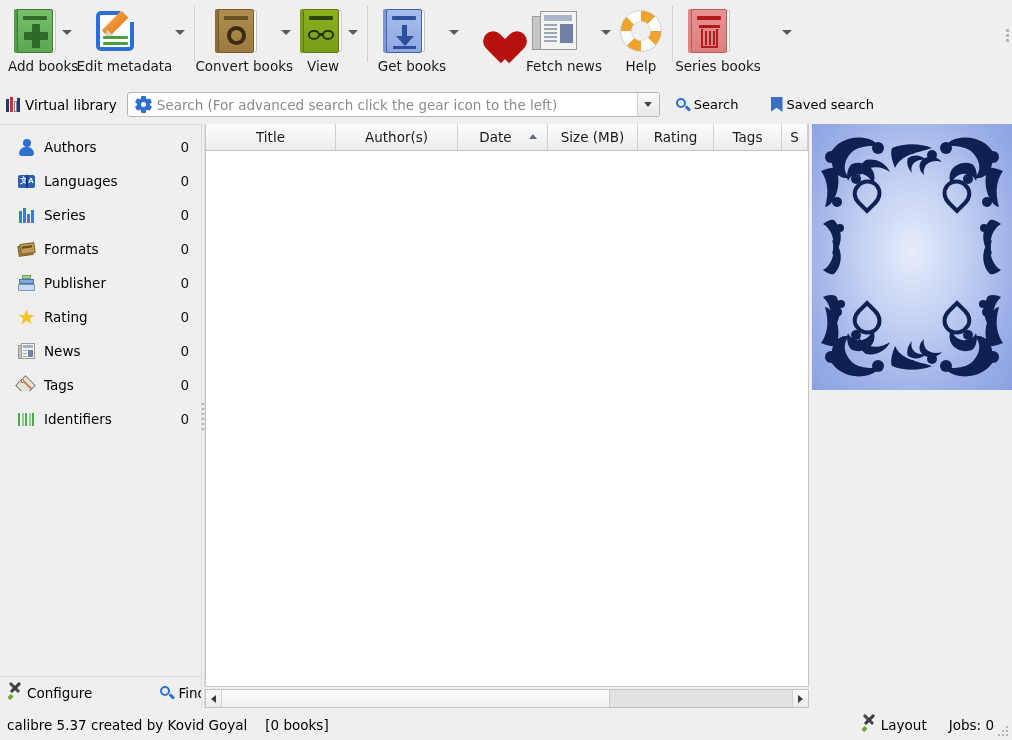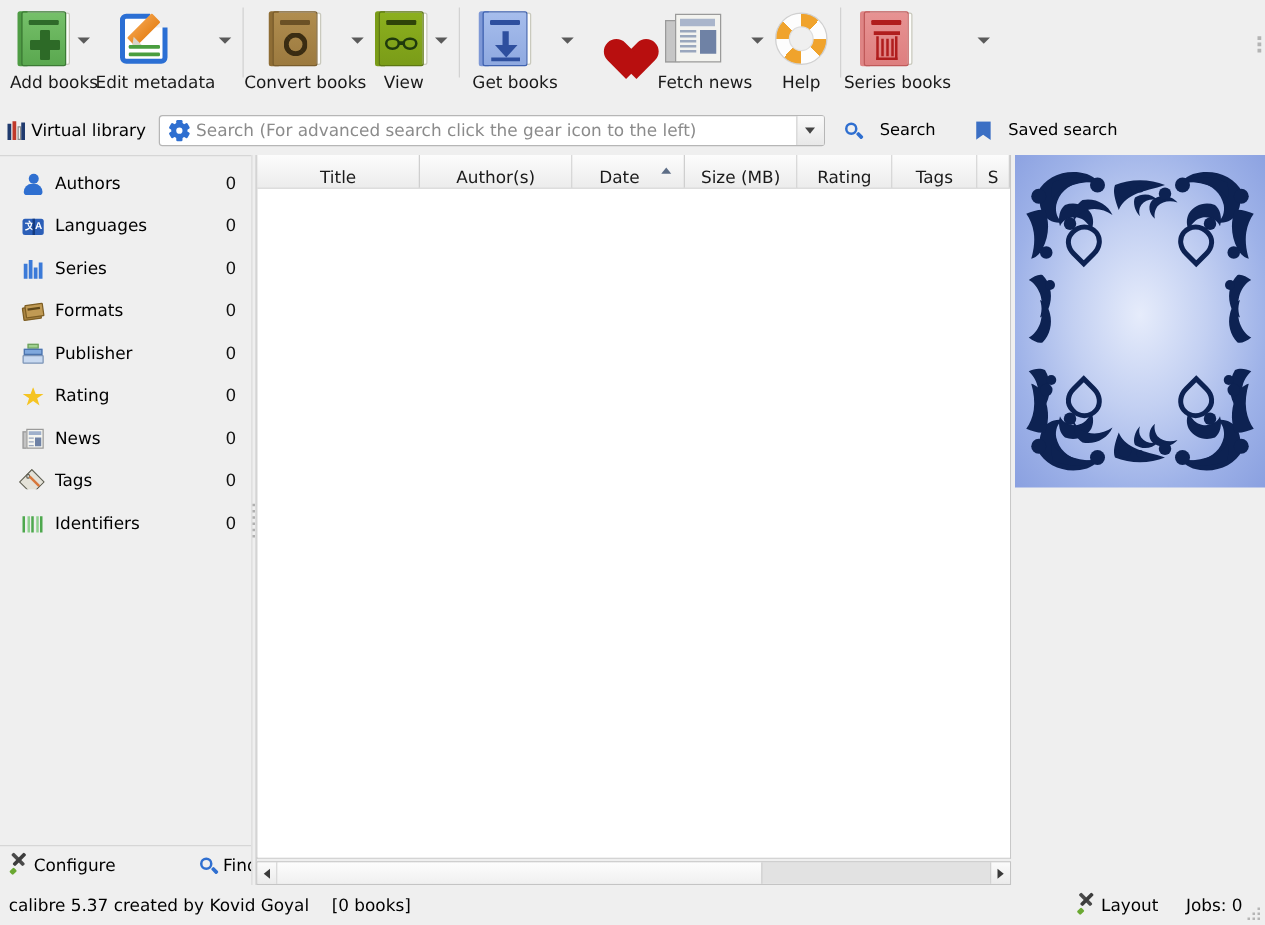--- a/index.html
+++ b/index.html
@@ -191,21 +191,21 @@
     font-family: inherit; font-size: 13.5px; color: #222; height: 23px;
   }
   .search-input::placeholder { color: #8b8b8b; }
   .search-drop {
     width: 22px; height: 23px; border-left: 1px solid #cfcfcf;
     background: linear-gradient(180deg,#fafafa,#e8e8e8);
     display: flex; align-items: center; justify-content: center; flex: none;
   }
   .search-drop::after { content: ""; border-left: 4px solid transparent; border-right: 4px solid transparent; border-top: 5px solid #444; }
 
-  .sb-btn { display: flex; align-items: center; gap: 14px; height: 27px; padding: 0 8px; margin-left: 8px; }
+  .sb-btn { display: flex; align-items: center; gap: 4px; height: 27px; padding: 0 8px; margin-left: 8px; }
   .icon-magnifier { position: relative; width: 14px; height: 14px; flex: none; }
   .icon-magnifier .lens { position: absolute; left: 0; top: 0; width: 10px; height: 10px; border: 2px solid #2f6fd0; border-radius: 50%; }
   .icon-magnifier .hdl { position: absolute; left: 9px; top: 9px; width: 6px; height: 2.5px; background: #2f6fd0; transform: rotate(45deg); border-radius: 1px; }
   .icon-bookmark { width: 12px; height: 15px; background: #3b6fc4; flex: none;
     clip-path: polygon(0 0, 100% 0, 100% 100%, 50% 72%, 0 100%); }
 
   
   #sidebar {
     position: absolute; left: 0; top: 124px; width: 201px; height: 584px;
     background: #efefef; border-top: 1px solid #d6d6d6;
@@ -284,21 +284,21 @@
   #splitter .grip { display: flex; flex-direction: column; gap: 3px; }
   #splitter .grip i { width: 2px; height: 2px; background: #b0b0b0; display: block; }
 
   
   #booktable {
     position: absolute; left: 205px; top: 124px; width: 604px; height: 563px;
     background: #fff; border: 1px solid #c8c8c8; border-top: none; overflow: hidden;
   }
   #thead { display: flex; height: 27px; background: linear-gradient(180deg,#fbfbfb,#eaeaea); border-bottom: 1px solid #c3c3c3; }
   .th {
-    display: flex; align-items: flex-end; justify-content: center; position: relative;
+    display: flex; align-items: center; justify-content: center; position: relative;
     border-right: 1px solid #cfcfcf; font-size: 13.5px; color: #1a1a1a; height: 26px;
     background: linear-gradient(180deg,#fcfcfc,#ececec);
   }
   .th .sortarrow {
     position: absolute; right: 10px; top: 10px; width: 0; height: 0;
     border-left: 4px solid transparent; border-right: 4px solid transparent; border-bottom: 5px solid #5d6d86;
   }
   #tbody { height: 536px; background: #fff; }
 
   

